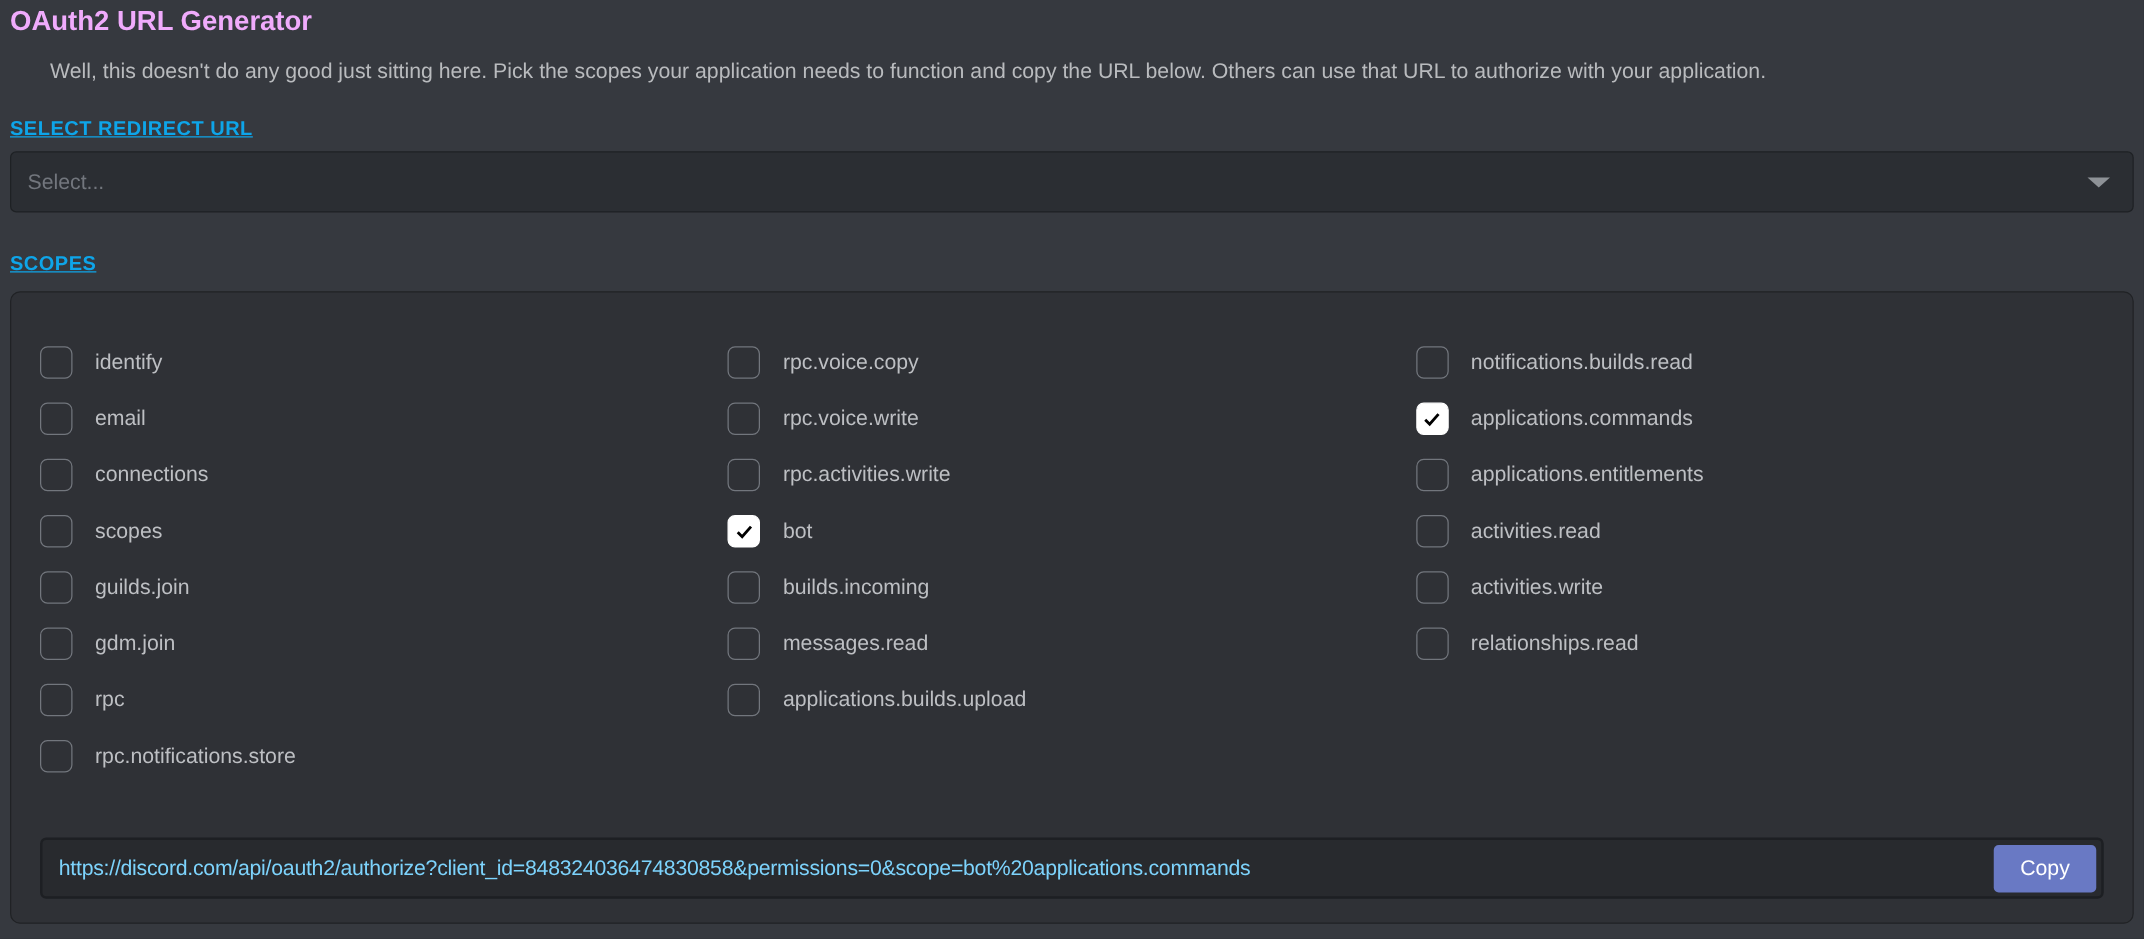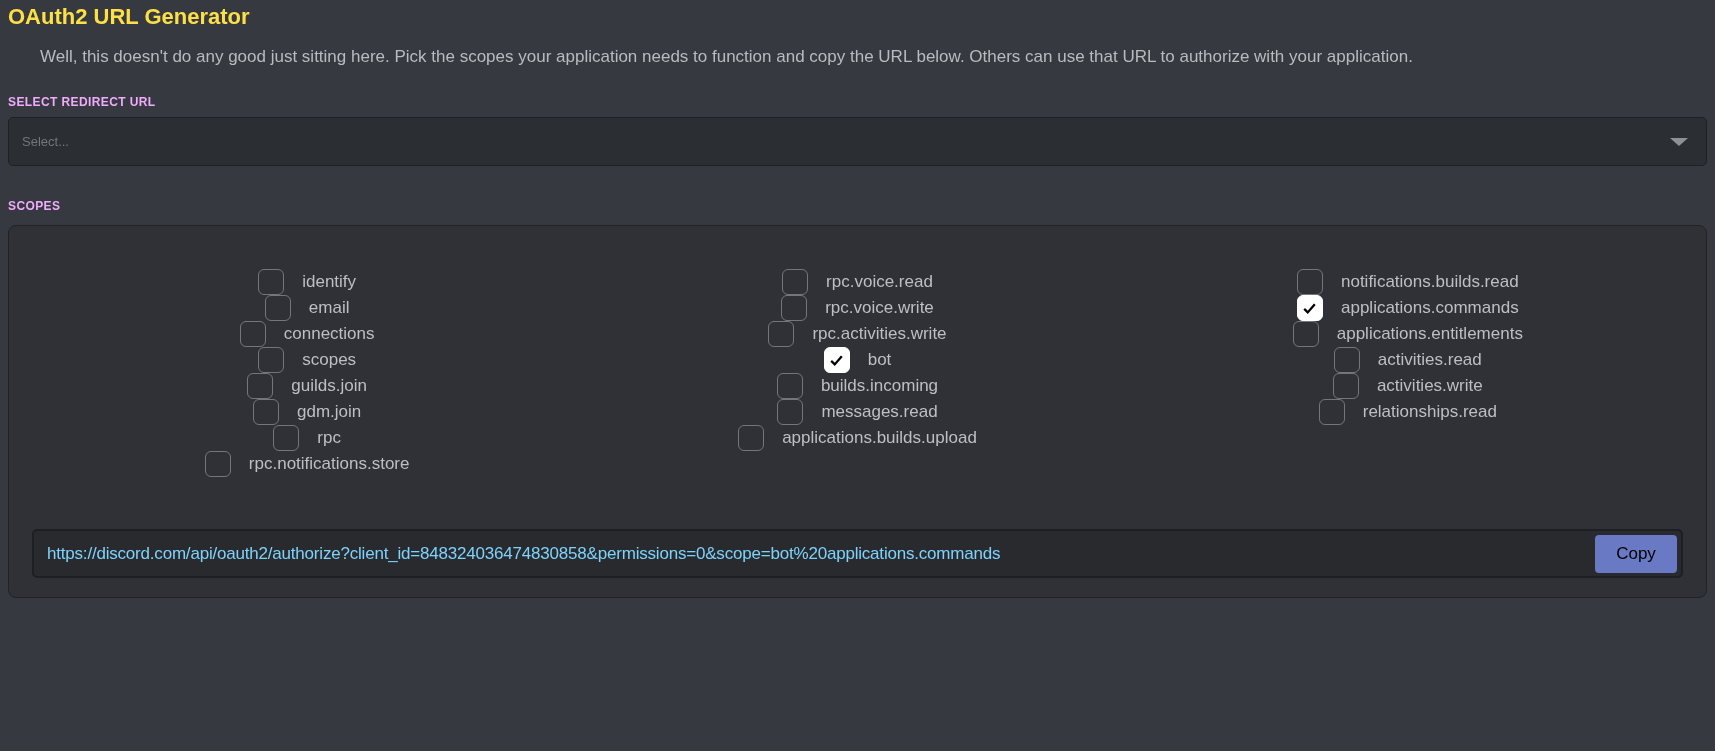--- a/index.html
+++ b/index.html
@@ -7,53 +7,54 @@
   body {
     background: #36393f;
     font-family: "Liberation Sans", "DejaVu Sans", sans-serif;
     color: #b9bbbe;
   }
   .page { padding: 2px 8px 0 8px; }
 
   .page-title {
     font-size: 22px;
     font-weight: 700;
-    color: #fde047;
+    color: #f0abfc;
     line-height: 29px;
   }
   .page-desc {
     margin-top: 15px;
     font-size: 17px;
     line-height: 21px;
     color: #b9bbbe;
     margin-left: 32px;
   }
   .caps-label {
-    font-size: 12px;
+    font-size: 16px;
     font-weight: 700;
     letter-spacing: 0.4px;
-    color: #f0abfc;
+    color: #0ea5e9;
     text-transform: uppercase;
+    text-decoration: underline;
   }
   .redirect-label { margin-top: 28px; }
 
   .select-box {
     margin-top: 8px;
     height: 49px;
     background: #2b2e33;
     border: 1px solid #1e2124;
     border-radius: 5px;
     display: flex;
     align-items: center;
     justify-content: space-between;
     padding: 0 18px 0 13px;
     cursor: pointer;
   }
   .select-placeholder {
-    font-size: 13px;
+    font-size: 17px;
     color: #72767d;
   }
   .chevron-down {
     width: 0; height: 0;
     border-left: 9px solid transparent;
     border-right: 9px solid transparent;
     border-top: 8px solid #8e9297;
   }
 
   .scopes-label { margin-top: 33px; }
@@ -65,21 +66,21 @@
     border-radius: 8px;
     padding: 43px 23px 19px 23px;
   }
   .scopes-grid {
     display: grid;
     grid-template-columns: 1fr 1fr 1fr;
   }
   .scope-col {
     display: flex;
     flex-direction: column;
-    align-items: center;
+    gap: 19px;
   }
   .scope-row {
     display: flex;
     align-items: center;
     gap: 18px;
     height: 26px;
     cursor: pointer;
     width: max-content;
   }
   .checkbox {
@@ -124,21 +125,21 @@
     letter-spacing: -0.2px;
   }
   .copy-btn {
     flex: none;
     width: 82px;
     height: 38px;
     margin-left: 12px;
     border: none;
     border-radius: 4px;
     background: var(--accent, #6979c4);
-    color: #000000;
+    color: #ffffff;
     font-family: inherit;
     font-size: 17px;
     cursor: pointer;
   }
 </style>
 </head>
 <body>
 
 <div class="page">
 
@@ -187,21 +188,21 @@
             <span class="scope-label">rpc</span>
           </label>
           <label class="scope-row">
             <span class="checkbox"></span>
             <span class="scope-label">rpc.notifications.store</span>
           </label>
         </div>
         <div class="scope-col">
           <label class="scope-row">
             <span class="checkbox"></span>
-            <span class="scope-label">rpc.voice.read</span>
+            <span class="scope-label">rpc.voice.copy</span>
           </label>
           <label class="scope-row">
             <span class="checkbox"></span>
             <span class="scope-label">rpc.voice.write</span>
           </label>
           <label class="scope-row">
             <span class="checkbox"></span>
             <span class="scope-label">rpc.activities.write</span>
           </label>
           <label class="scope-row">

